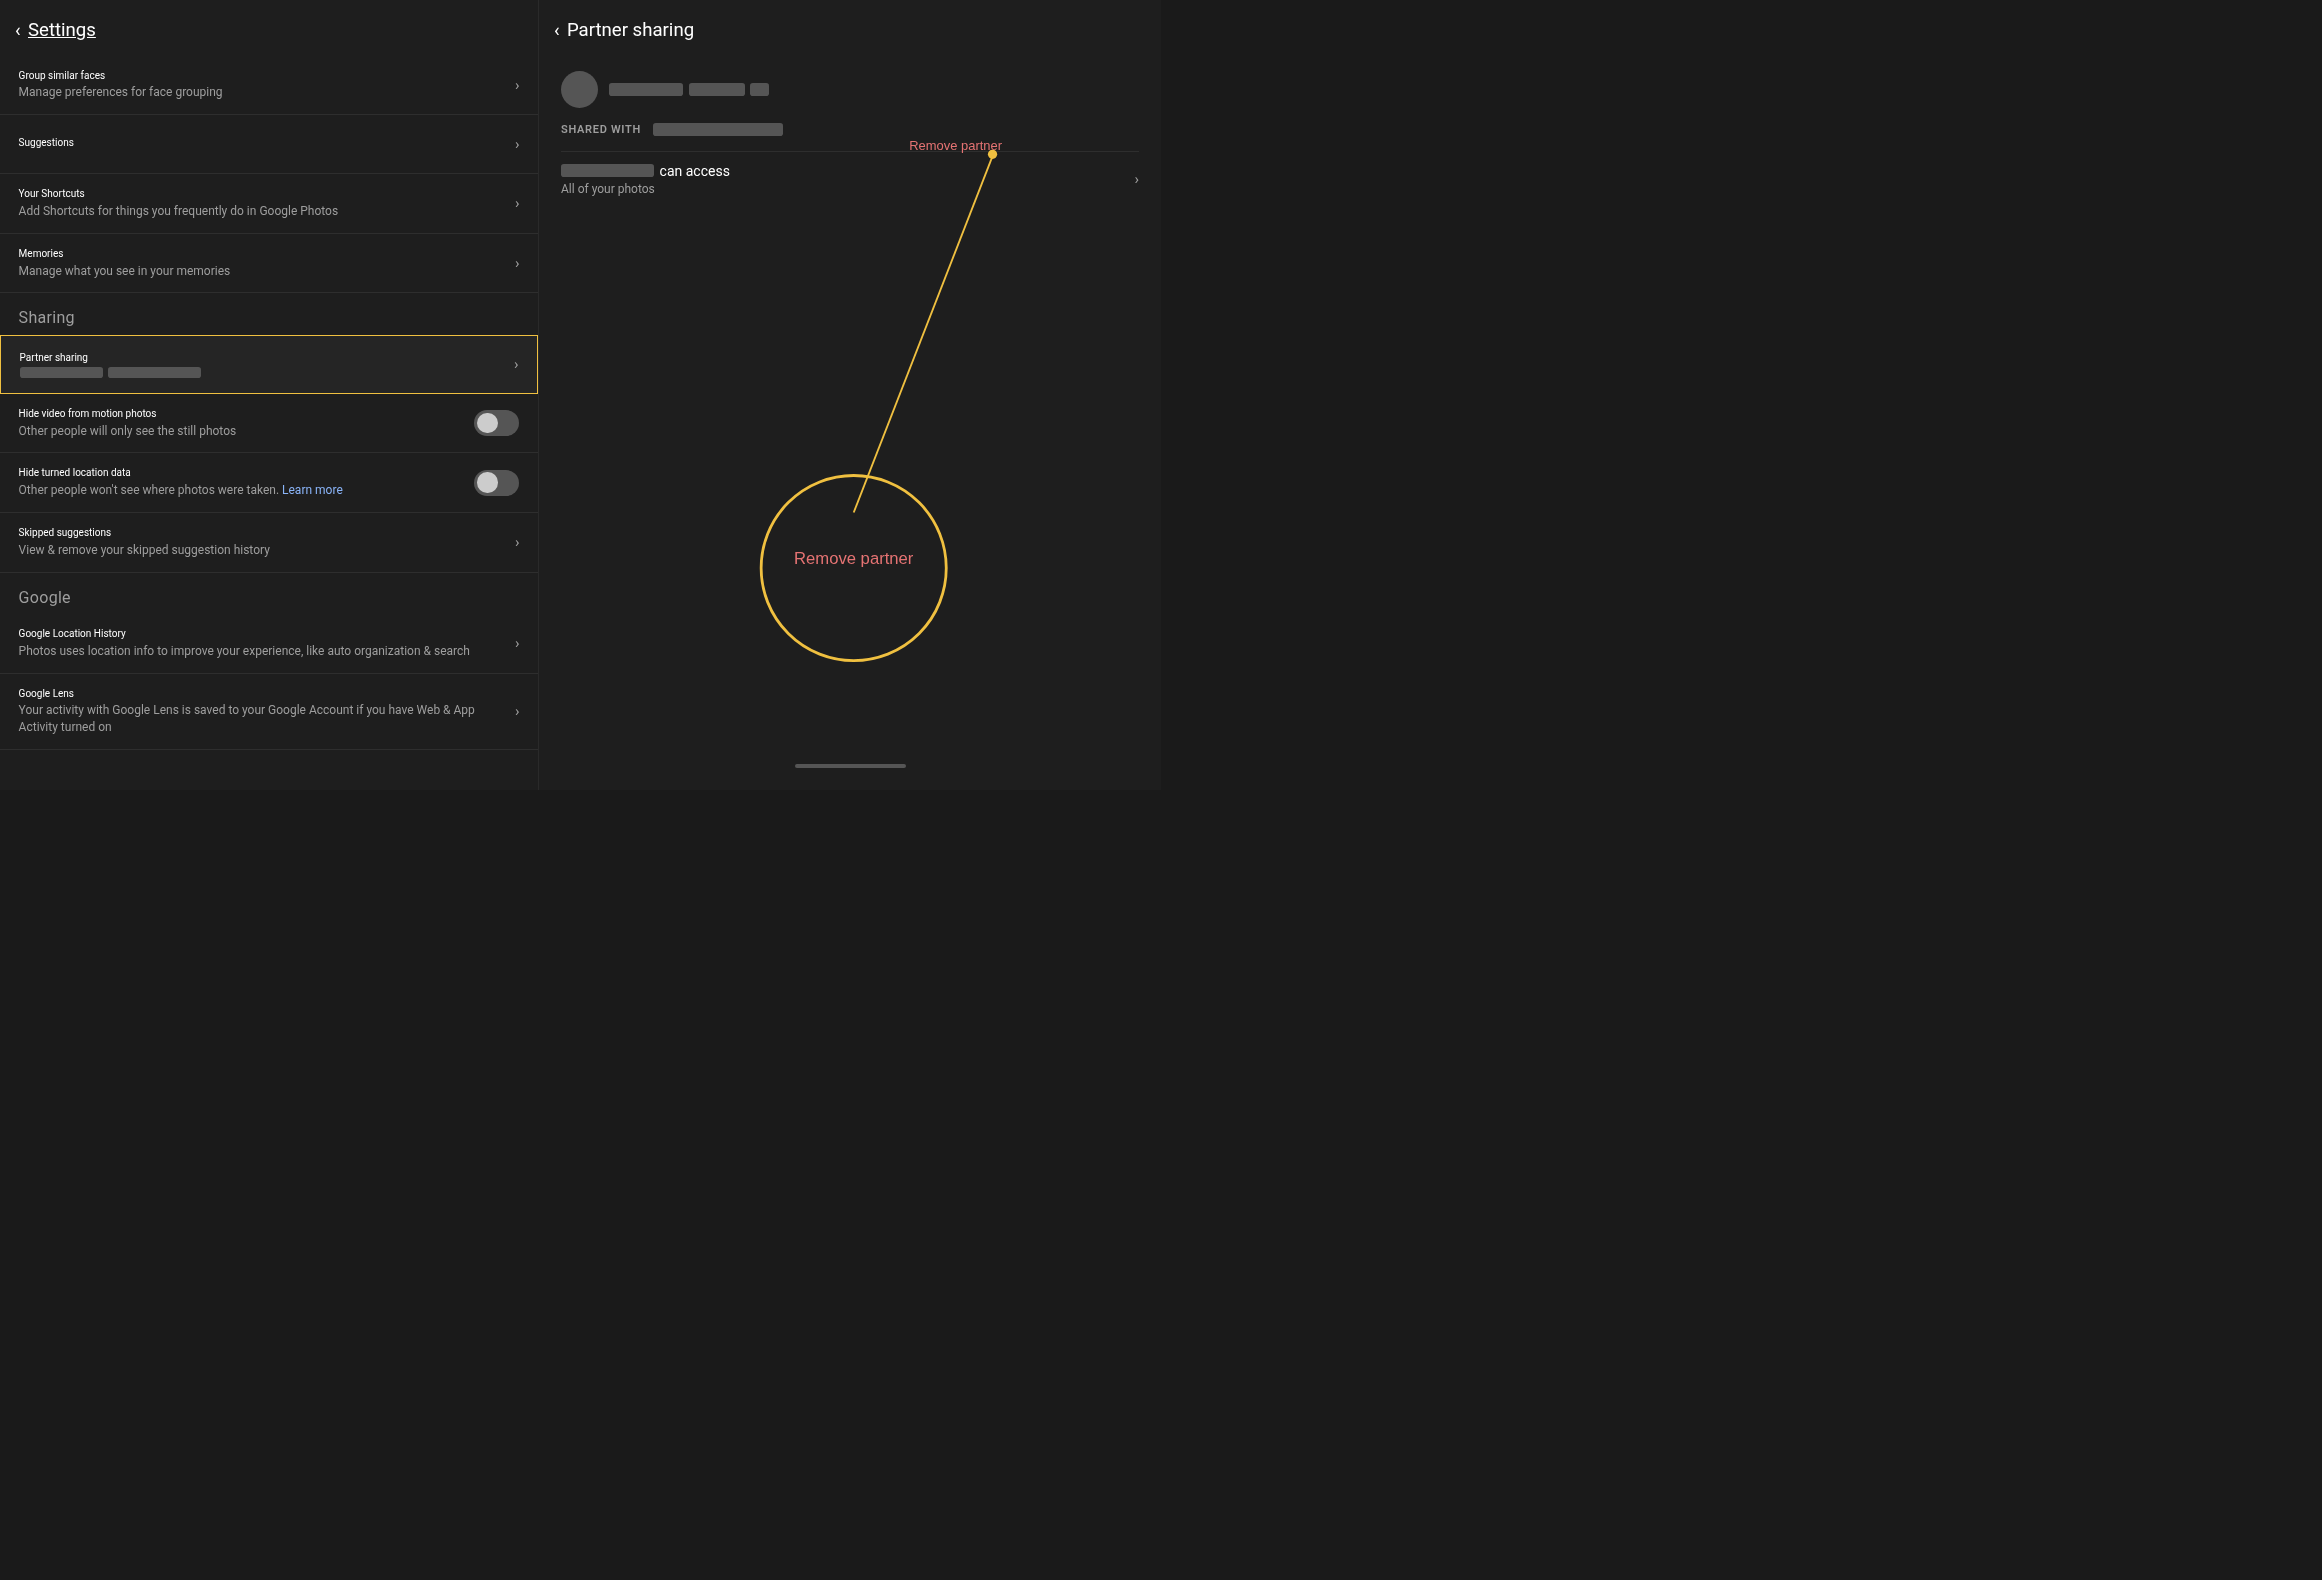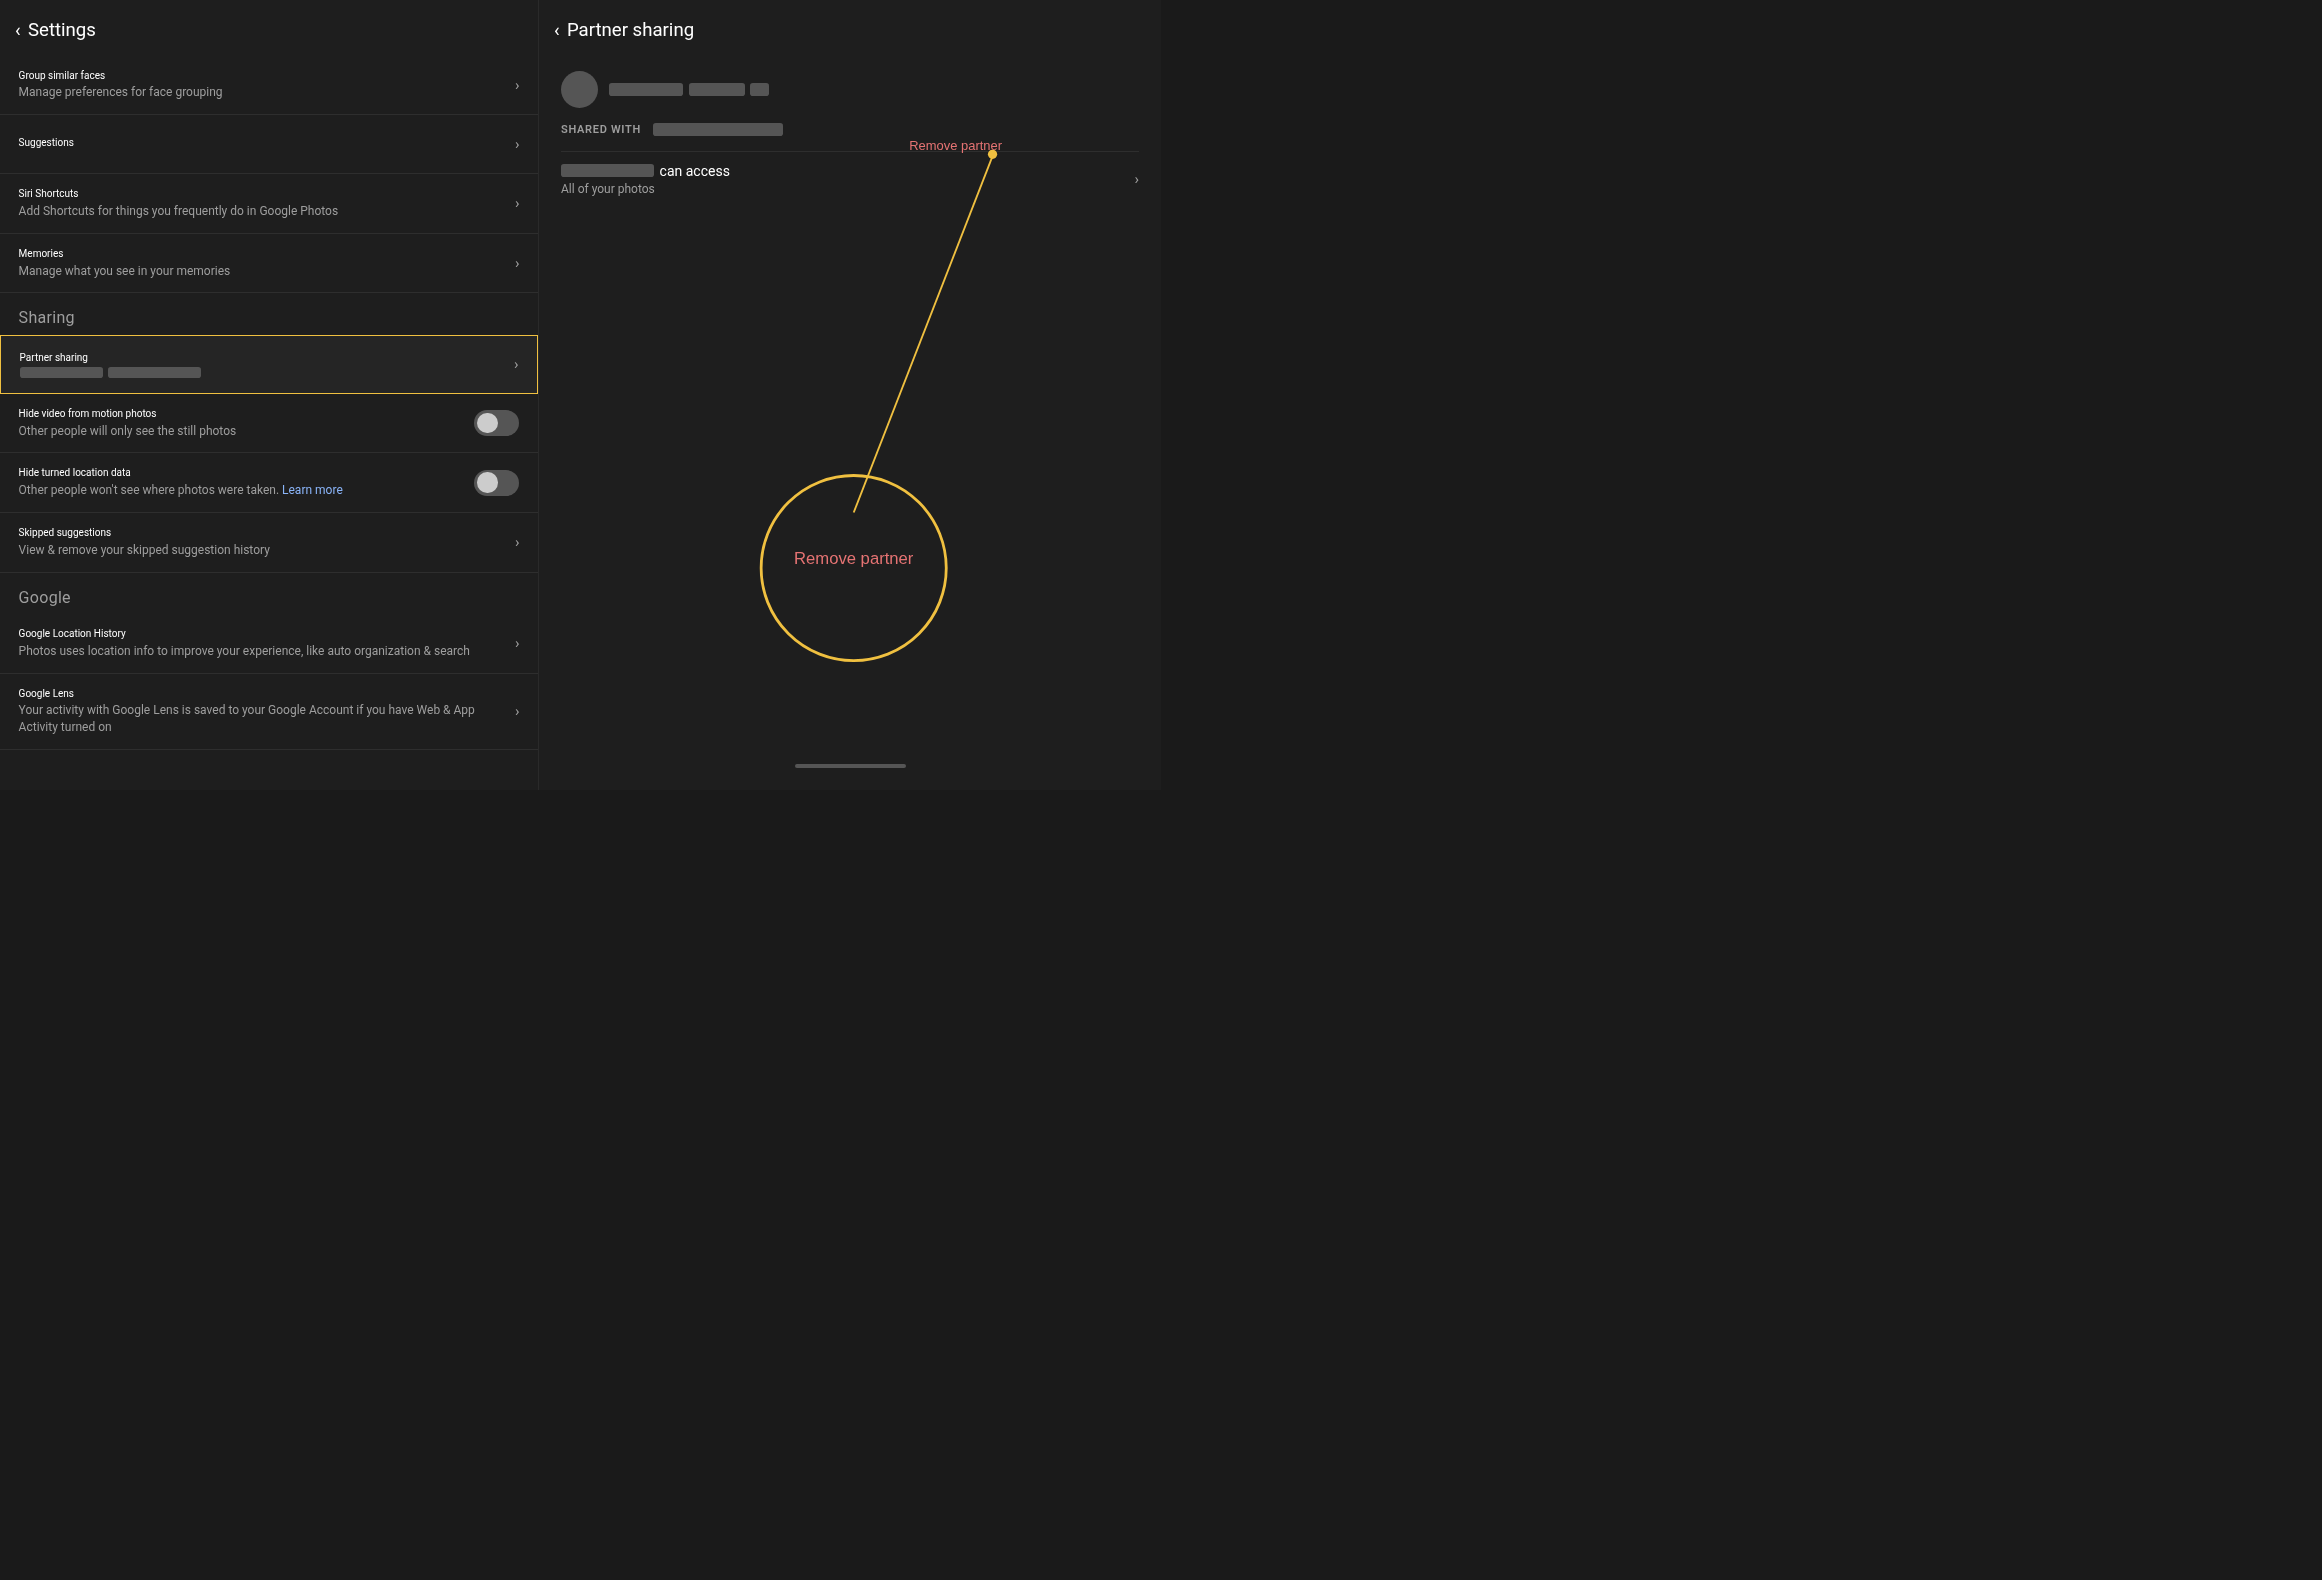--- a/index.html
+++ b/index.html
@@ -32,20 +32,21 @@
     .back-arrow {
       color: #ffffff;
       font-size: 18.6px;
       cursor: pointer;
     }
 
     .settings-title {
       color: #ffffff;
       font-size: 18.6px;
       font-weight: 400;
+      text-decoration: underline;
     }
 
     .settings-list {
       flex: 1;
       overflow-y: auto;
       padding: 0;
     }
 
     .settings-item {
       display: flex;
@@ -313,21 +314,21 @@
 
     <div class="settings-item">
       <div class="settings-item-content">
         <div class="settings-item-title">Suggestions</div>
       </div>
       <span class="chevron">›</span>
     </div>
 
     <div class="settings-item">
       <div class="settings-item-content">
-        <div class="settings-item-title">Siri Shortcuts</div>
+        <div class="settings-item-title">Your Shortcuts</div>
         <div class="settings-item-subtitle">Add Shortcuts for things you frequently do in Google Photos</div>
       </div>
       <span class="chevron">›</span>
     </div>
 
     <div class="settings-item">
       <div class="settings-item-content">
         <div class="settings-item-title">Memories</div>
         <div class="settings-item-subtitle">Manage what you see in your memories</div>
       </div>

